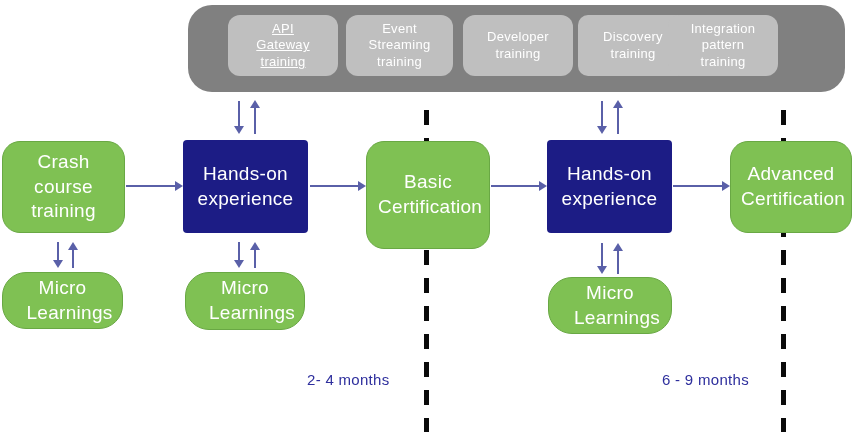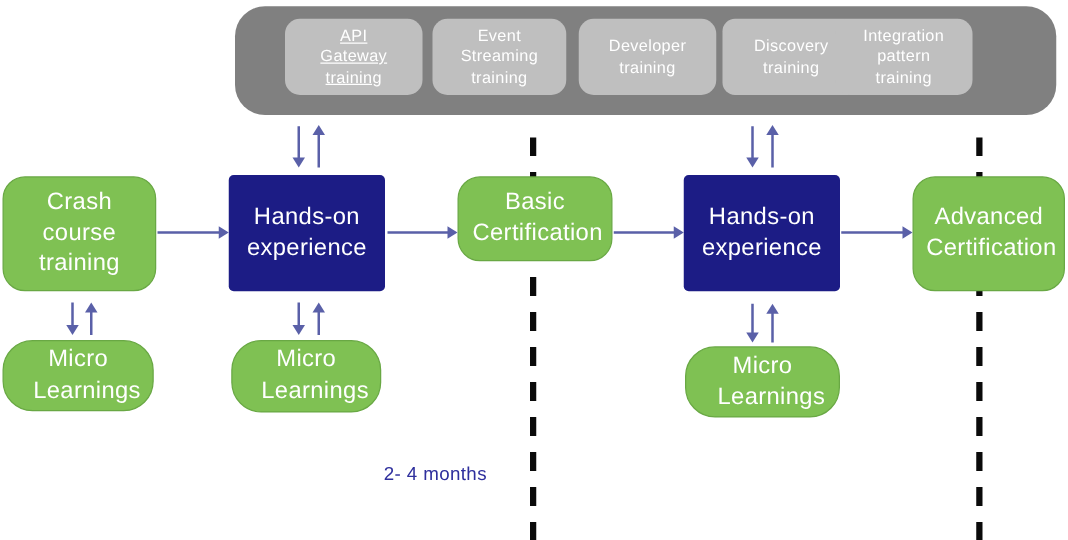--- a/index.html
+++ b/index.html
@@ -35,21 +35,21 @@
   .box{
     position:absolute;display:flex;align-items:center;justify-content:center;
     text-align:center;color:#fff;font-size:19px;line-height:1.3;
     letter-spacing:.3px;z-index:2;box-sizing:border-box;
   }
   .box span{display:block;max-width:100px;}
   .green{background:var(--green,#7fc153);border:1px solid #69a844;border-radius:18px;}
   .navy{background:var(--navy,#1c1c85);border-radius:4px;}
   .b-crash{left:2px;top:141px;width:123px;height:92px;}
   .b-ho1{left:183px;top:140px;width:125px;height:93px;}
-  .b-basic{left:366px;top:141px;width:124px;height:68px;}
+  .b-basic{left:366px;top:141px;width:124px;height:108px;}
   .b-ho2{left:547px;top:140px;width:125px;height:93px;}
   .b-adv{left:730px;top:141px;width:122px;height:92px;}
   .micro{border-radius:24px;}
   .micro span{max-width:72px;}
   .m1{left:2px;top:272px;width:121px;height:57px;}
   .m2{left:185px;top:272px;width:120px;height:58px;}
   .m3{left:548px;top:277px;width:124px;height:57px;}
   
   .ha{position:absolute;top:185px;height:2px;background:var(--arrow,#5a60a8);z-index:1;}
   .ha::after{
@@ -151,14 +151,15 @@
     <span>Micro Learnings</span>
   </div>
   <div class="box green micro m2">
     <span>Micro Learnings</span>
   </div>
   <div class="box green micro m3">
     <span>Micro Learnings</span>
   </div>
 
   <div class="months ph1">2- 4 months</div>
+  <div class="months ph2">6 - 9 months</div>
 
 </div>
 
 </body></html>

